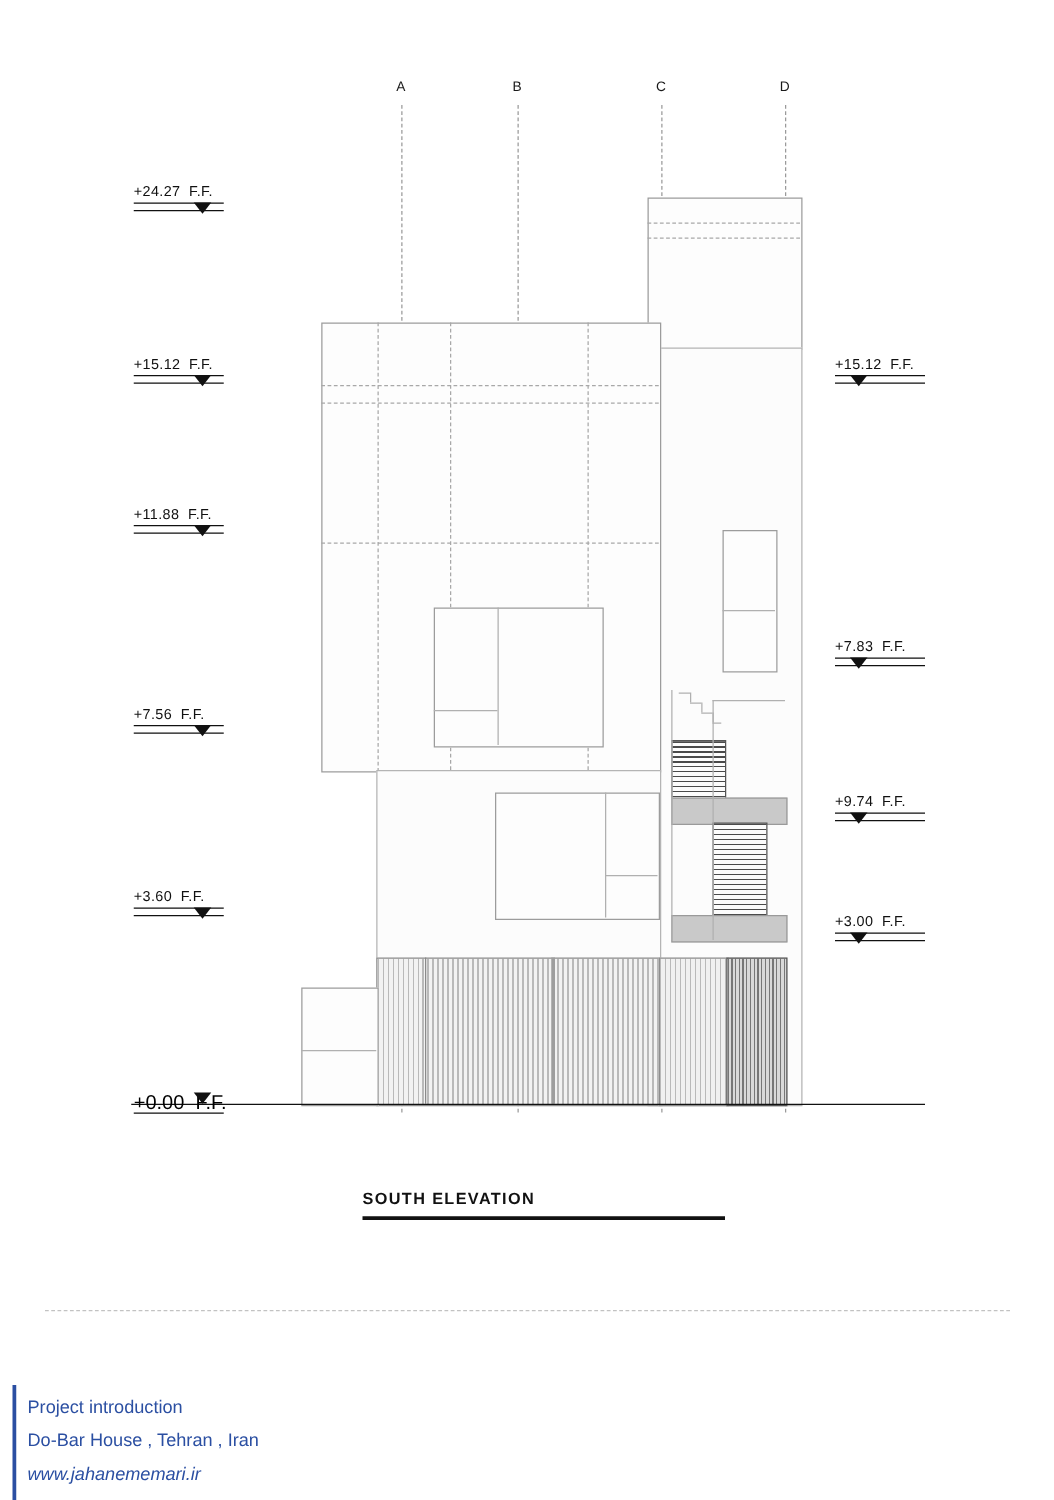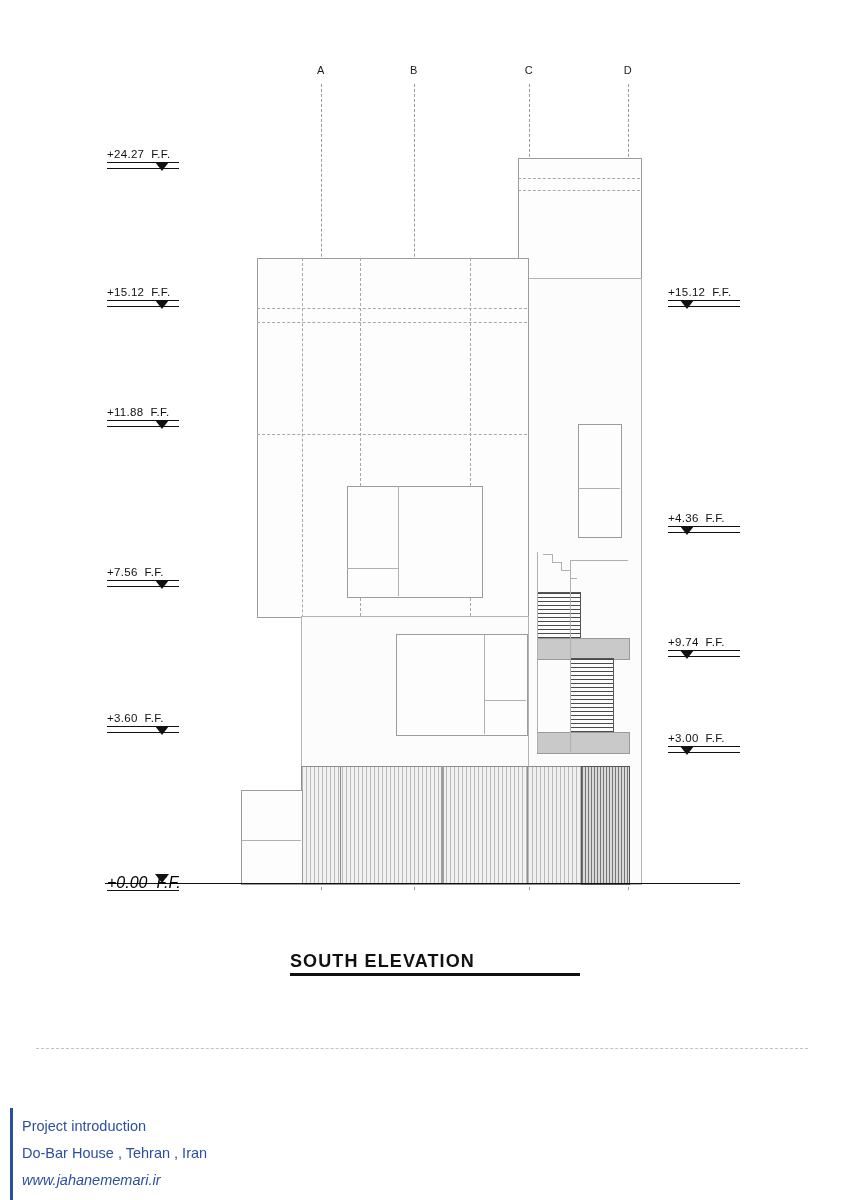--- a/index.html
+++ b/index.html
@@ -15,21 +15,21 @@
     overflow: hidden;
   }
   #sheet {
     position: absolute;
     left: 0; top: 0;
     width: 843px;
     height: 1200px;
     background: #ffffff;
   }
   
-  .abs { position: absolute; font-style: italic; }
+  .abs { position: absolute; }
   .gridline {
     position: absolute;
     width: 0;
     border-left: 1px dashed #9a9a9a;
   }
   .gridlabel {
     position: absolute;
     font-size: 11px;
     color: #1a1a1a;
     letter-spacing: .5px;
@@ -120,21 +120,21 @@
     background-image: repeating-linear-gradient(to bottom,
         #4a4a4a 0px, #4a4a4a 1px, rgba(0,0,0,0) 1px, rgba(0,0,0,0) 4px);
   }
   .hatch-fine-v {
     background-image: repeating-linear-gradient(to right,
         #777 0px, #777 1px, rgba(0,0,0,0) 1px, rgba(0,0,0,0) 3px);
   }
   
   .title-text {
     position: absolute;
-    font-size: 18px;
+    font-size: 13px;
     letter-spacing: 1.1px;
     color: #111;
     font-weight: 600;
   }
   .title-rule {
     position: absolute;
     height: 0;
     border-top: 3px solid #111;
   }
   
@@ -306,21 +306,21 @@
       <span>+15.12</span>
       &nbsp;<span>F.F.</span>
     </div>
     <div class="lv-line" style="width:72px;"></div>
     <div class="lv-line2" style="width:72px;"></div>
     <div class="lv-tri" style="left:12px;"></div>
   </div>
 
   <div class="level" style="left:668px; top:512px;">
     <div class="lv-txt">
-      <span>+4.36</span>
+      <span>+7.83</span>
       &nbsp;<span>F.F.</span>
     </div>
     <div class="lv-line" style="width:72px;"></div>
     <div class="lv-line2" style="width:72px;"></div>
     <div class="lv-tri" style="left:12px;"></div>
   </div>
 
   <div class="level" style="left:668px; top:636px;">
     <div class="lv-txt">
       <span>+9.74</span>

